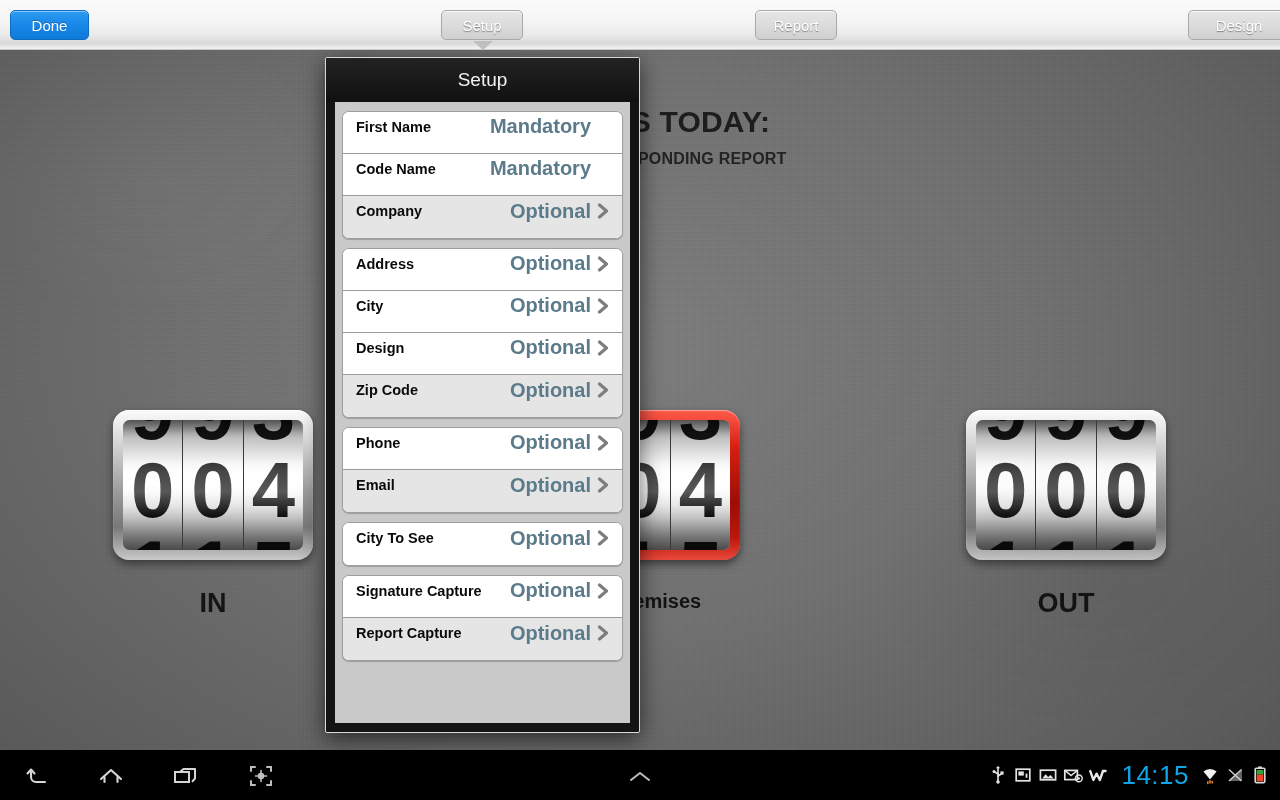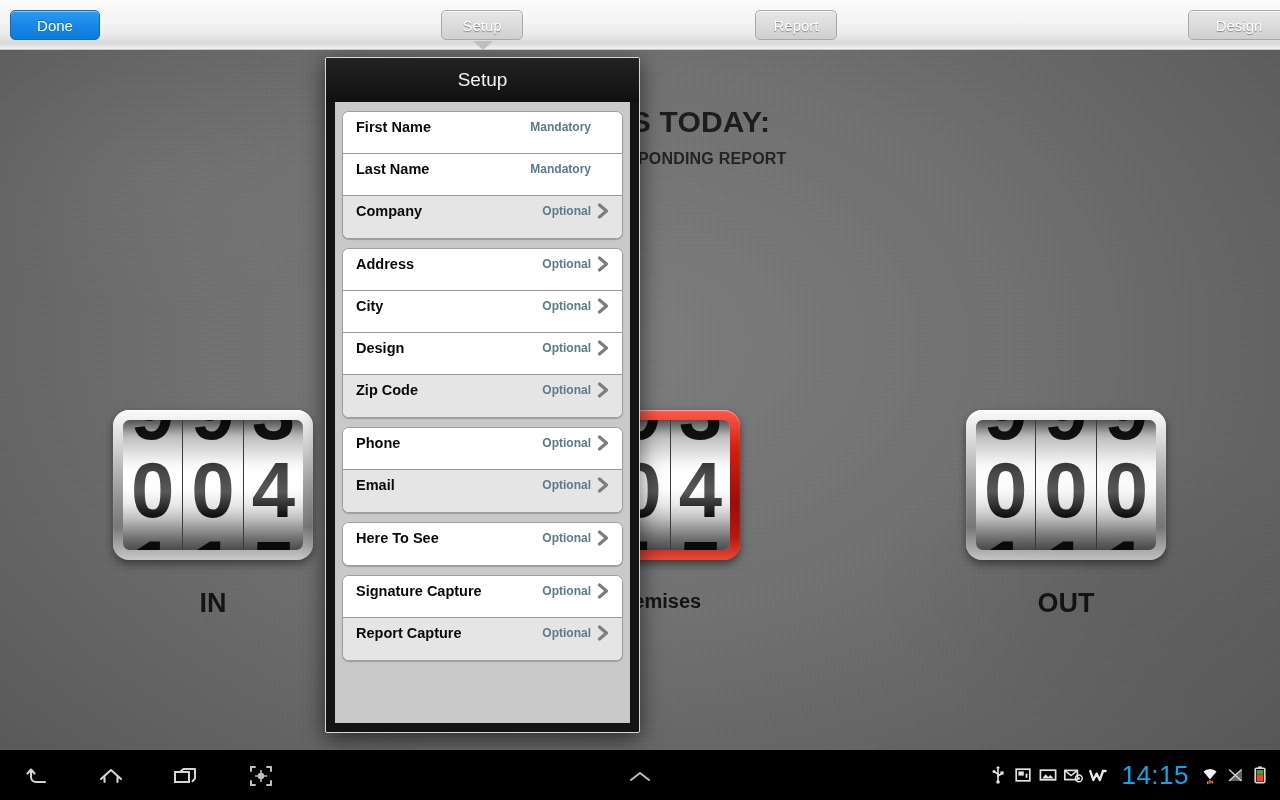--- a/index.html
+++ b/index.html
@@ -19,21 +19,21 @@
   }
   .tb-btn{
     position:absolute;top:10px;height:30px;
     border-radius:5px;
     font-size:15px;
     display:flex;align-items:center;justify-content:center;
     box-sizing:border-box;
     user-select:none;
   }
   .tb-done{
-    left:10px;width:90px;
+    left:10px;width:79px;
     background:linear-gradient(to bottom,#2d9bf0 0%,#1787e8 50%,#0f7ad8 100%);
     border:1px solid #0e6cc0;
     color:#ffffff;
     text-shadow:0 -1px 0 rgba(0,0,0,.25);
     box-shadow:inset 0 1px 0 rgba(255,255,255,.45);
   }
   .tb-grey{
     background:linear-gradient(to bottom,#e6e6e6 0%,#dcdcdc 50%,#cfcfcf 100%);
     border:1px solid #a8a8a8;
     color:#ffffff;
@@ -164,21 +164,21 @@
     border-bottom:1px solid #9a9a9a;
     background:#ffffff;
   }
   .row:last-child{border-bottom:none;}
   .row.alt{background:#e5e5e5;}
   .row-label{
     font-size:14.5px;font-weight:bold;color:#0a0a0a;white-space:nowrap;
   }
   .row-right{display:flex;align-items:center;gap:6px;}
   .row-value{
-    font-size:12px;font-weight:bold;color:#5c7b8a;white-space:nowrap;
+    font-size:20px;font-weight:bold;color:#5c7b8a;white-space:nowrap;
   }
   .row-value.muted{color:#9a9a9a;}
   .chevron{
     width:14px;height:16px;display:inline-block;flex:0 0 auto;
   }
   .chevron svg{display:block;}
   .row.no-chev .chevron{visibility:hidden;}
 
   
   #sysbar{
@@ -328,21 +328,21 @@
           <span class="row-right">
             <span class="row-value">Mandatory</span>
             <span class="chevron">
               <svg viewBox="0 0 14 16" width="14" height="16">
                 <path d="M2.5 2 L9.5 8 L2.5 14" fill="none" stroke="#7e7e7e" stroke-width="3.2" stroke-linecap="round" stroke-linejoin="round"></path>
               </svg>
             </span>
           </span>
         </div>
         <div class="row no-chev">
-          <span class="row-label">Last Name</span>
+          <span class="row-label">Code Name</span>
           <span class="row-right">
             <span class="row-value">Mandatory</span>
             <span class="chevron">
               <svg viewBox="0 0 14 16" width="14" height="16">
                 <path d="M2.5 2 L9.5 8 L2.5 14" fill="none" stroke="#7e7e7e" stroke-width="3.2" stroke-linecap="round" stroke-linejoin="round"></path>
               </svg>
             </span>
           </span>
         </div>
         <div class="row alt">
@@ -422,21 +422,21 @@
             <span class="chevron">
               <svg viewBox="0 0 14 16" width="14" height="16">
                 <path d="M2.5 2 L9.5 8 L2.5 14" fill="none" stroke="#7e7e7e" stroke-width="3.2" stroke-linecap="round" stroke-linejoin="round"></path>
               </svg>
             </span>
           </span>
         </div>
       </div>
       <div class="group">
         <div class="row">
-          <span class="row-label">Here To See</span>
+          <span class="row-label">City To See</span>
           <span class="row-right">
             <span class="row-value">Optional</span>
             <span class="chevron">
               <svg viewBox="0 0 14 16" width="14" height="16">
                 <path d="M2.5 2 L9.5 8 L2.5 14" fill="none" stroke="#7e7e7e" stroke-width="3.2" stroke-linecap="round" stroke-linejoin="round"></path>
               </svg>
             </span>
           </span>
         </div>
       </div>

